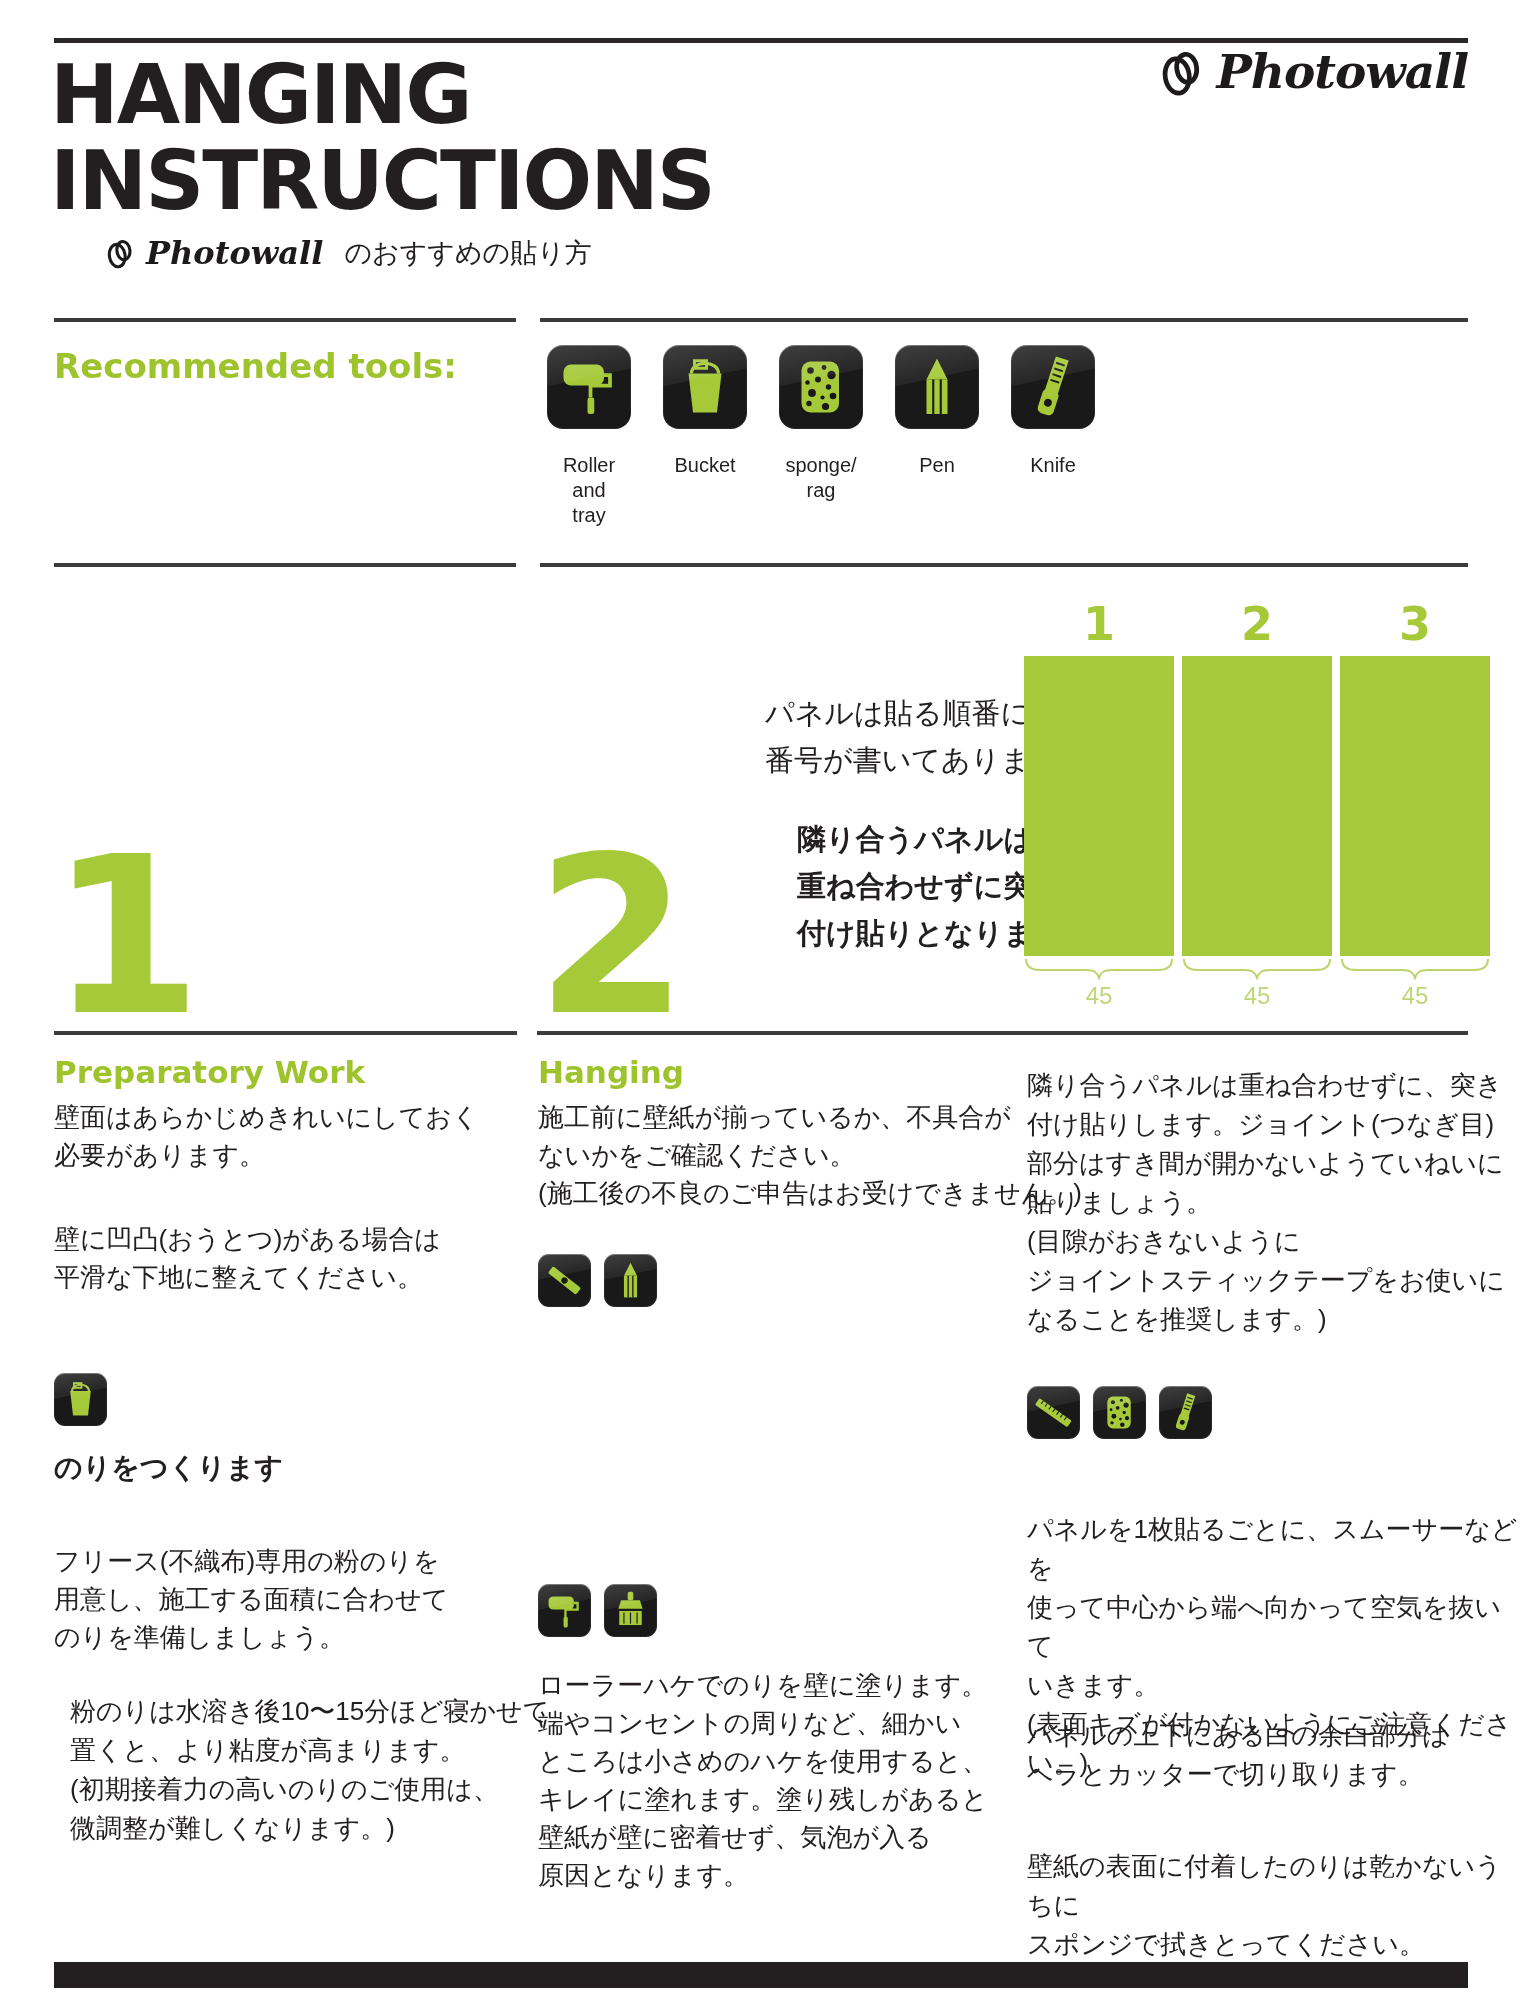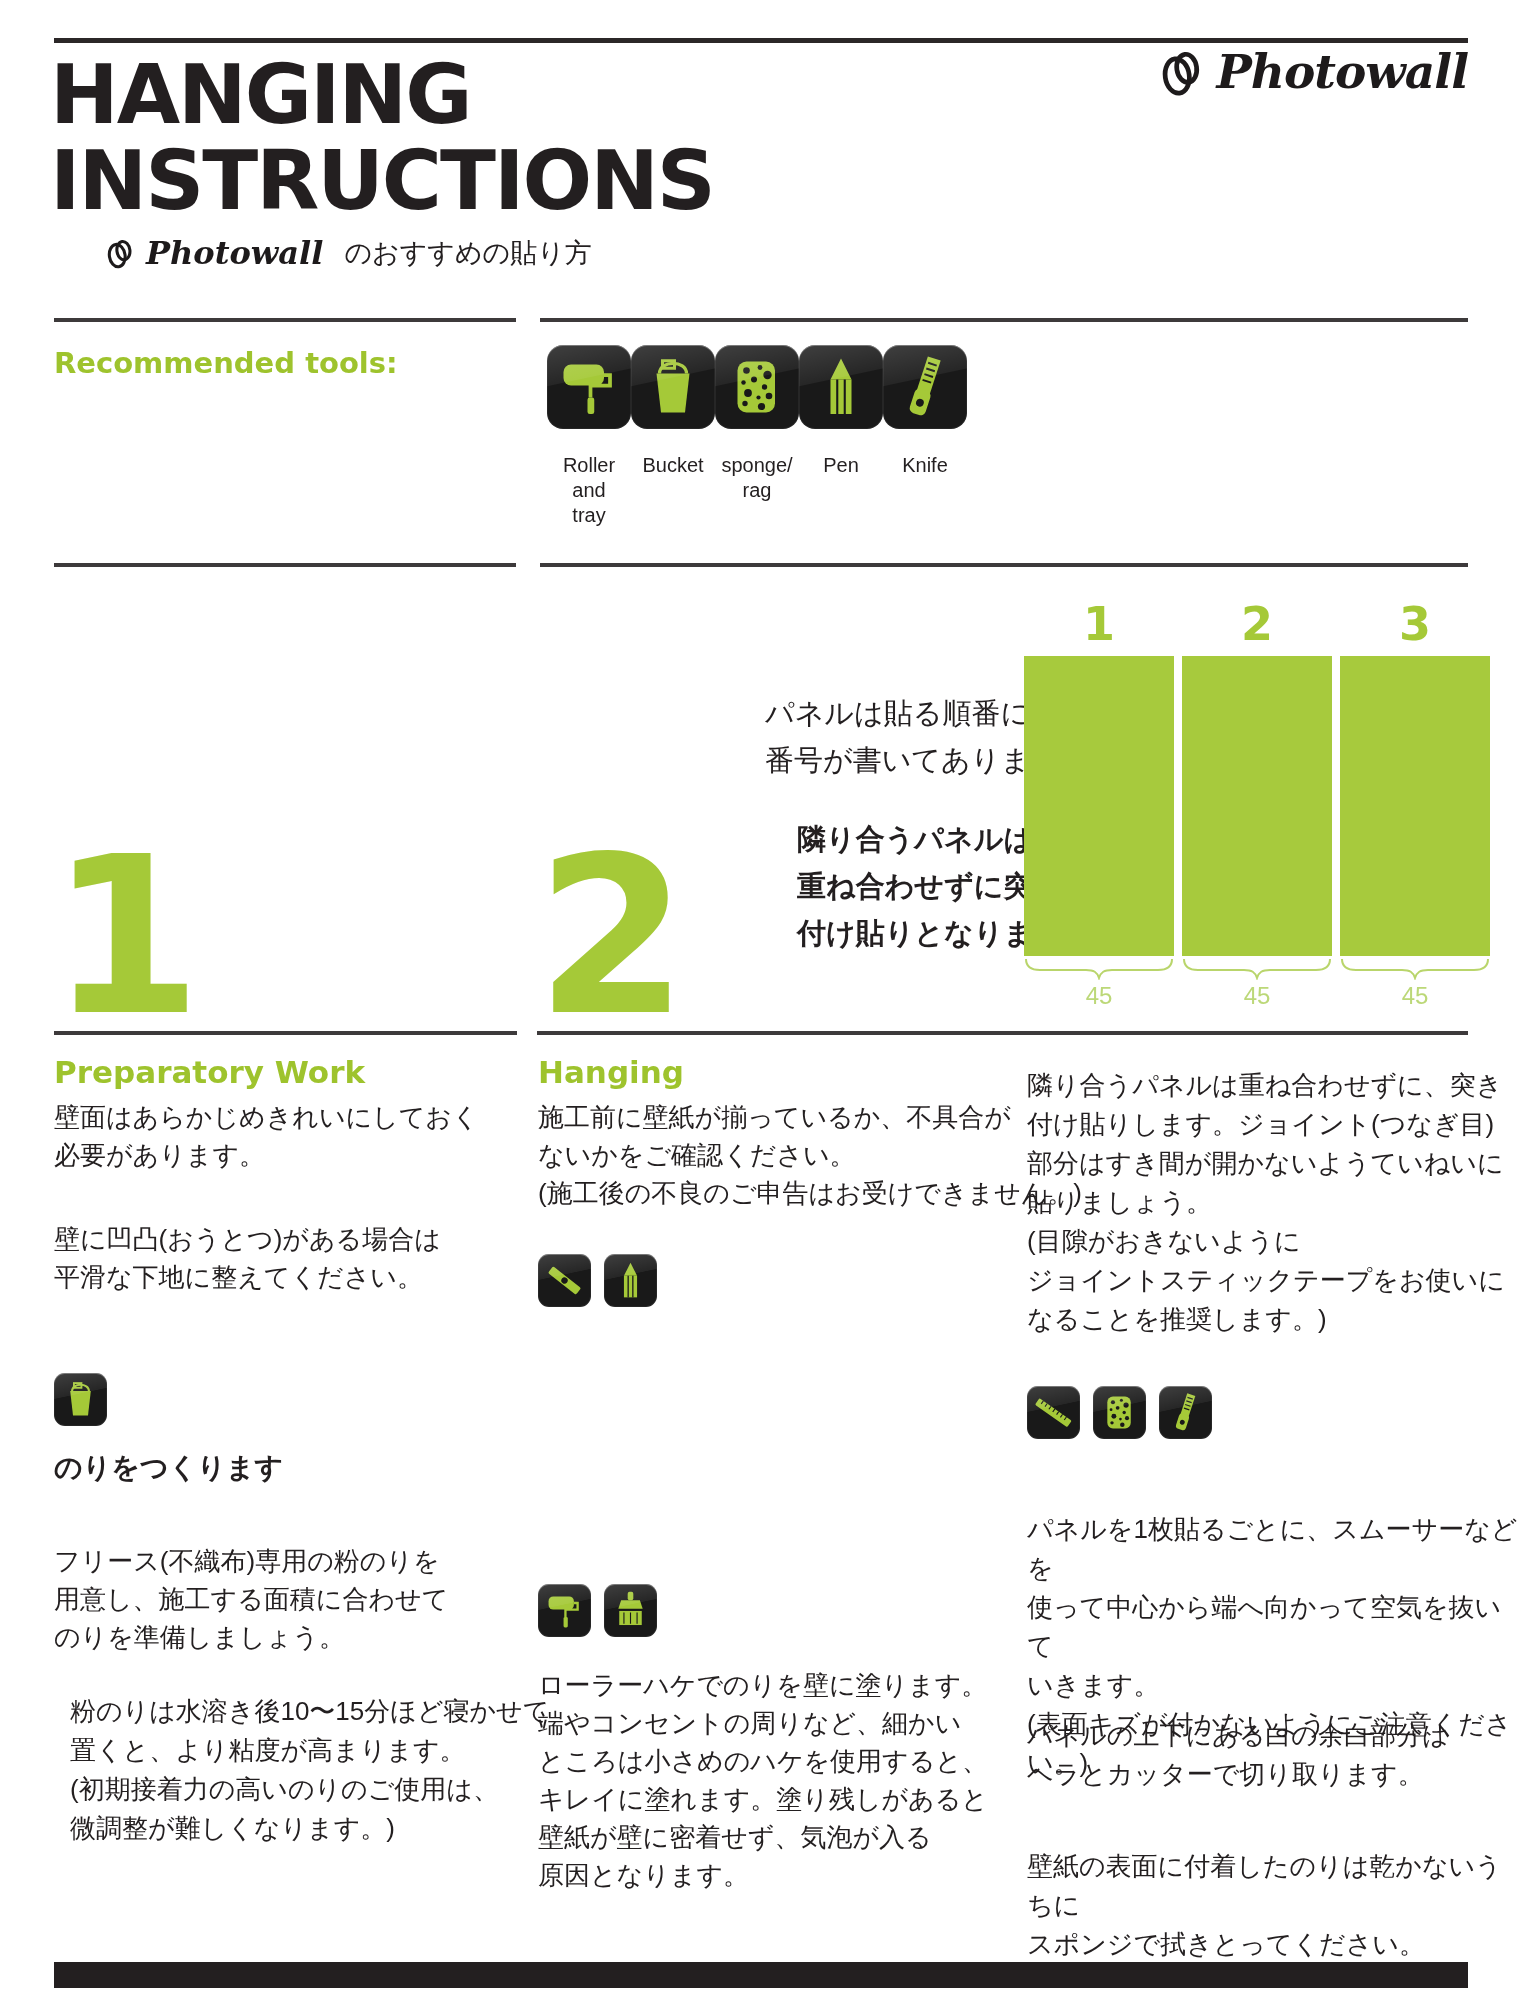--- a/index.html
+++ b/index.html
@@ -25,34 +25,34 @@
   .brand .mark{width:46px;height:52px;}
   .brand .word{font-family:"DejaVu Serif",serif;font-style:italic;font-weight:bold;
                font-size:47px;letter-spacing:-1px;}
   .subtitle{position:absolute;left:106px;top:234px;display:flex;align-items:center;gap:10px;color:#1d1a1b;}
   .subtitle .mark{width:30px;height:34px;}
   .subtitle .word{font-family:"DejaVu Serif",serif;font-style:italic;font-weight:bold;font-size:32px;}
   .subtitle .jp{font-size:27px;margin-left:11px;color:#231f20;}
 
   
   .sec-head{position:absolute;font-family:"DejaVu Sans",sans-serif;font-weight:bold;color:#9ec32d;}
-  #tools-head{left:54px;top:346px;font-size:29px;}
+  #tools-head{left:54px;top:346px;font-size:34px;}
   #prep-head{left:54px;top:1054px;font-size:31px;}
   #hang-head{left:538px;top:1054px;font-size:31px;}
 
   
   .ticon{position:relative;background:#191919;border-radius:16px;overflow:hidden;
          box-shadow:inset 0 1px 0 rgba(255,255,255,.28), inset 0 0 0 1px rgba(255,255,255,.06);}
   .ticon::after{content:"";position:absolute;inset:0;
          background:linear-gradient(168deg, rgba(255,255,255,.17) 0%, rgba(255,255,255,.06) 40%, rgba(255,255,255,0) 41%);}
   .ticon svg{width:100%;height:100%;display:block;position:relative;}
   .ticon.lg{width:84px;height:84px;padding:6px;box-sizing:border-box;}
   .ticon.sm{width:53px;height:53px;padding:4px;border-radius:11px;box-sizing:border-box;}
 
-  .tools-row{position:absolute;left:547px;top:345px;display:flex;}
+  .tools-row{position:absolute;left:547px;top:345px;display:flex;gap:32px;}
   .tool{width:84px;display:flex;flex-direction:column;align-items:center;}
   .tool .lbl{margin-top:24px;font-size:20px;line-height:25px;text-align:center;
              white-space:pre-line;color:#231f20;}
 
   
   .bignum{position:absolute;font-family:"DejaVu Sans",sans-serif;font-weight:bold;
           font-size:218px;line-height:1;color:#a5c938;}
   #num1{left:50px;top:828px;}
   #num2{left:536px;top:828px;}
 

